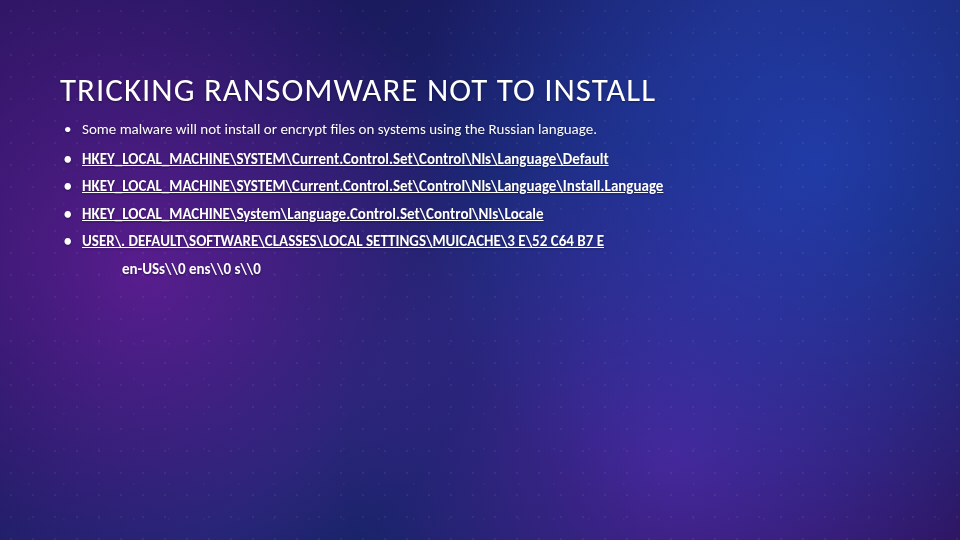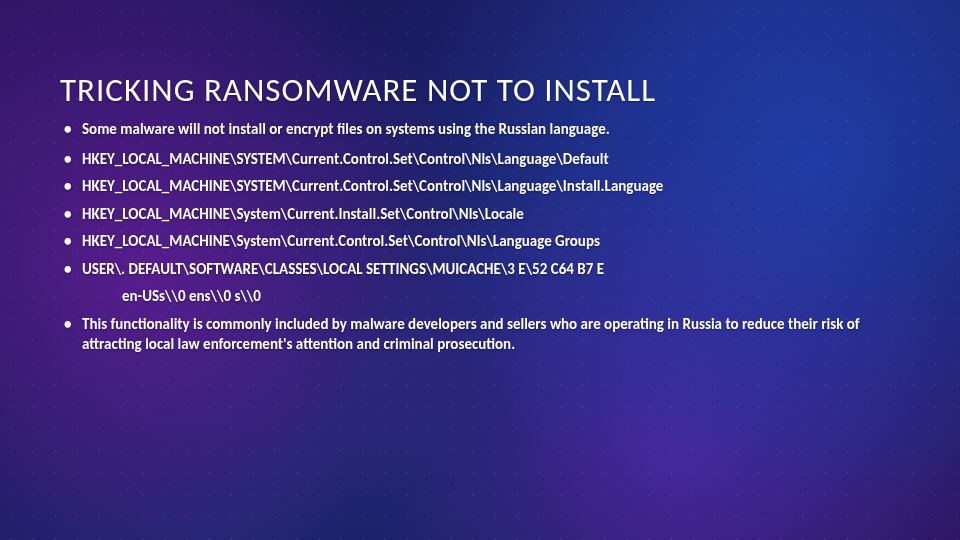--- a/index.html
+++ b/index.html
@@ -48,31 +48,31 @@
     margin: 0;
     padding: 0;
   }
   ul.bullets > li {
     position: relative;
     padding-left: 22px;
     font-size: 15px;
     line-height: 1.3;
     margin: 10px 0;
     text-shadow: 0 1px 2px rgba(0,0,0,0.4);
-    font-weight: bold;
   }
   ul.bullets > li::before {
     content: "•";
     position: absolute;
     left: 4px;
     top: 0;
     color: #ffffff;
   }
   ul.bullets > li.bold {
     font-weight: 700;
+    text-decoration: underline;
   }
   .sub-indent {
     margin-left: 62px;
     font-size: 15px;
     font-weight: 700;
     margin-top: 4px;
     margin-bottom: 8px;
     text-shadow: 0 1px 2px rgba(0,0,0,0.4);
   }
   ul.bullets > li.tight { margin: 8px 0; }
@@ -80,23 +80,21 @@
 </head>
 <body>
 
 <div class="slide">
   <h1 class="title">TRICKING RANSOMWARE NOT TO INSTALL</h1>
 
   <ul class="bullets">
     <li>Some malware will not install or encrypt files on systems using the Russian language.</li>
     <li class="bold tight">HKEY_LOCAL_MACHINE\SYSTEM\Current.Control.Set\Control\Nls\Language\Default</li>
     <li class="bold tight">HKEY_LOCAL_MACHINE\SYSTEM\Current.Control.Set\Control\Nls\Language\Install.Language</li>
-    <li class="bold tight">HKEY_LOCAL_MACHINE\System\Current.Install.Set\Control\Nls\Locale</li>
-    <li class="bold tight">HKEY_LOCAL_MACHINE\System\Current.Control.Set\Control\Nls\Language Groups</li>
+    <li class="bold tight">HKEY_LOCAL_MACHINE\System\Language.Control.Set\Control\Nls\Locale</li>
     <li class="bold tight">USER\. DEFAULT\SOFTWARE\CLASSES\LOCAL SETTINGS\MUICACHE\3 E\52 C64 B7 E</li>
   </ul>
 
   <div class="sub-indent">en-USs\\0 ens\\0 s\\0</div>
 
   <ul class="bullets">
-    <li class="bold">This functionality is commonly included by malware developers and sellers who are operating in Russia to reduce their risk of attracting local law enforcement's attention and criminal prosecution.</li>
   </ul>
 </div>
 
 </body></html>

